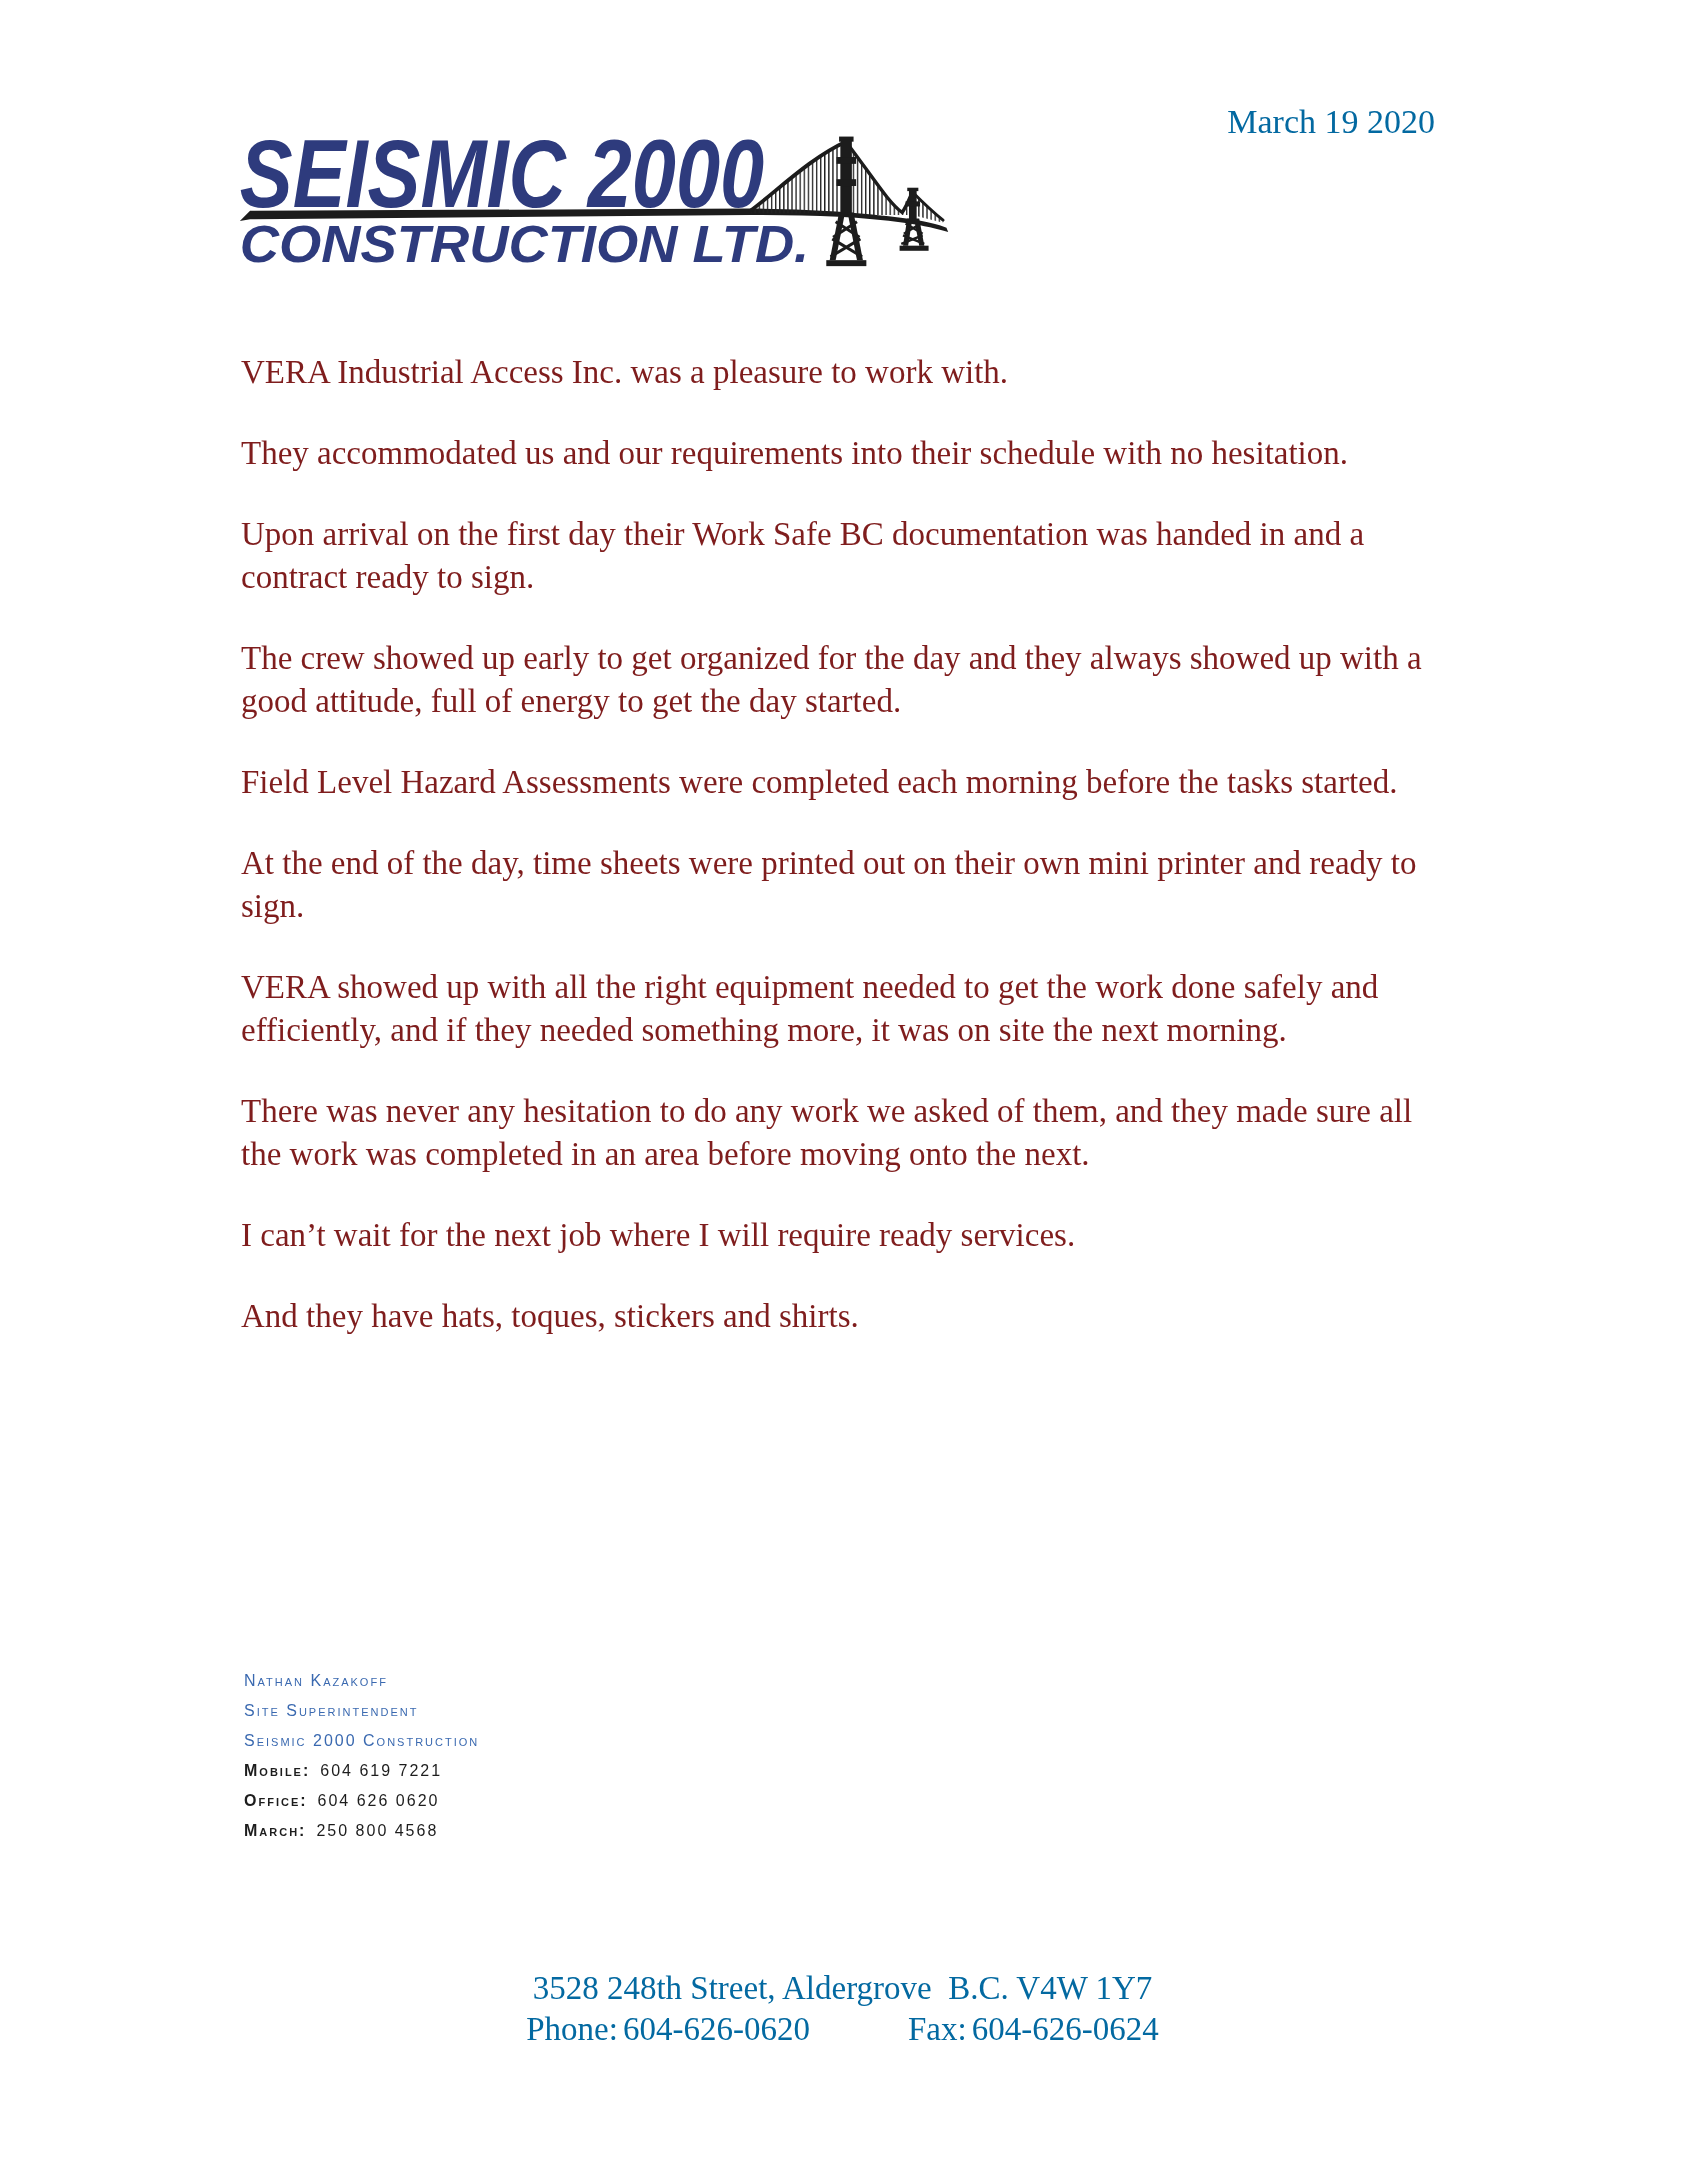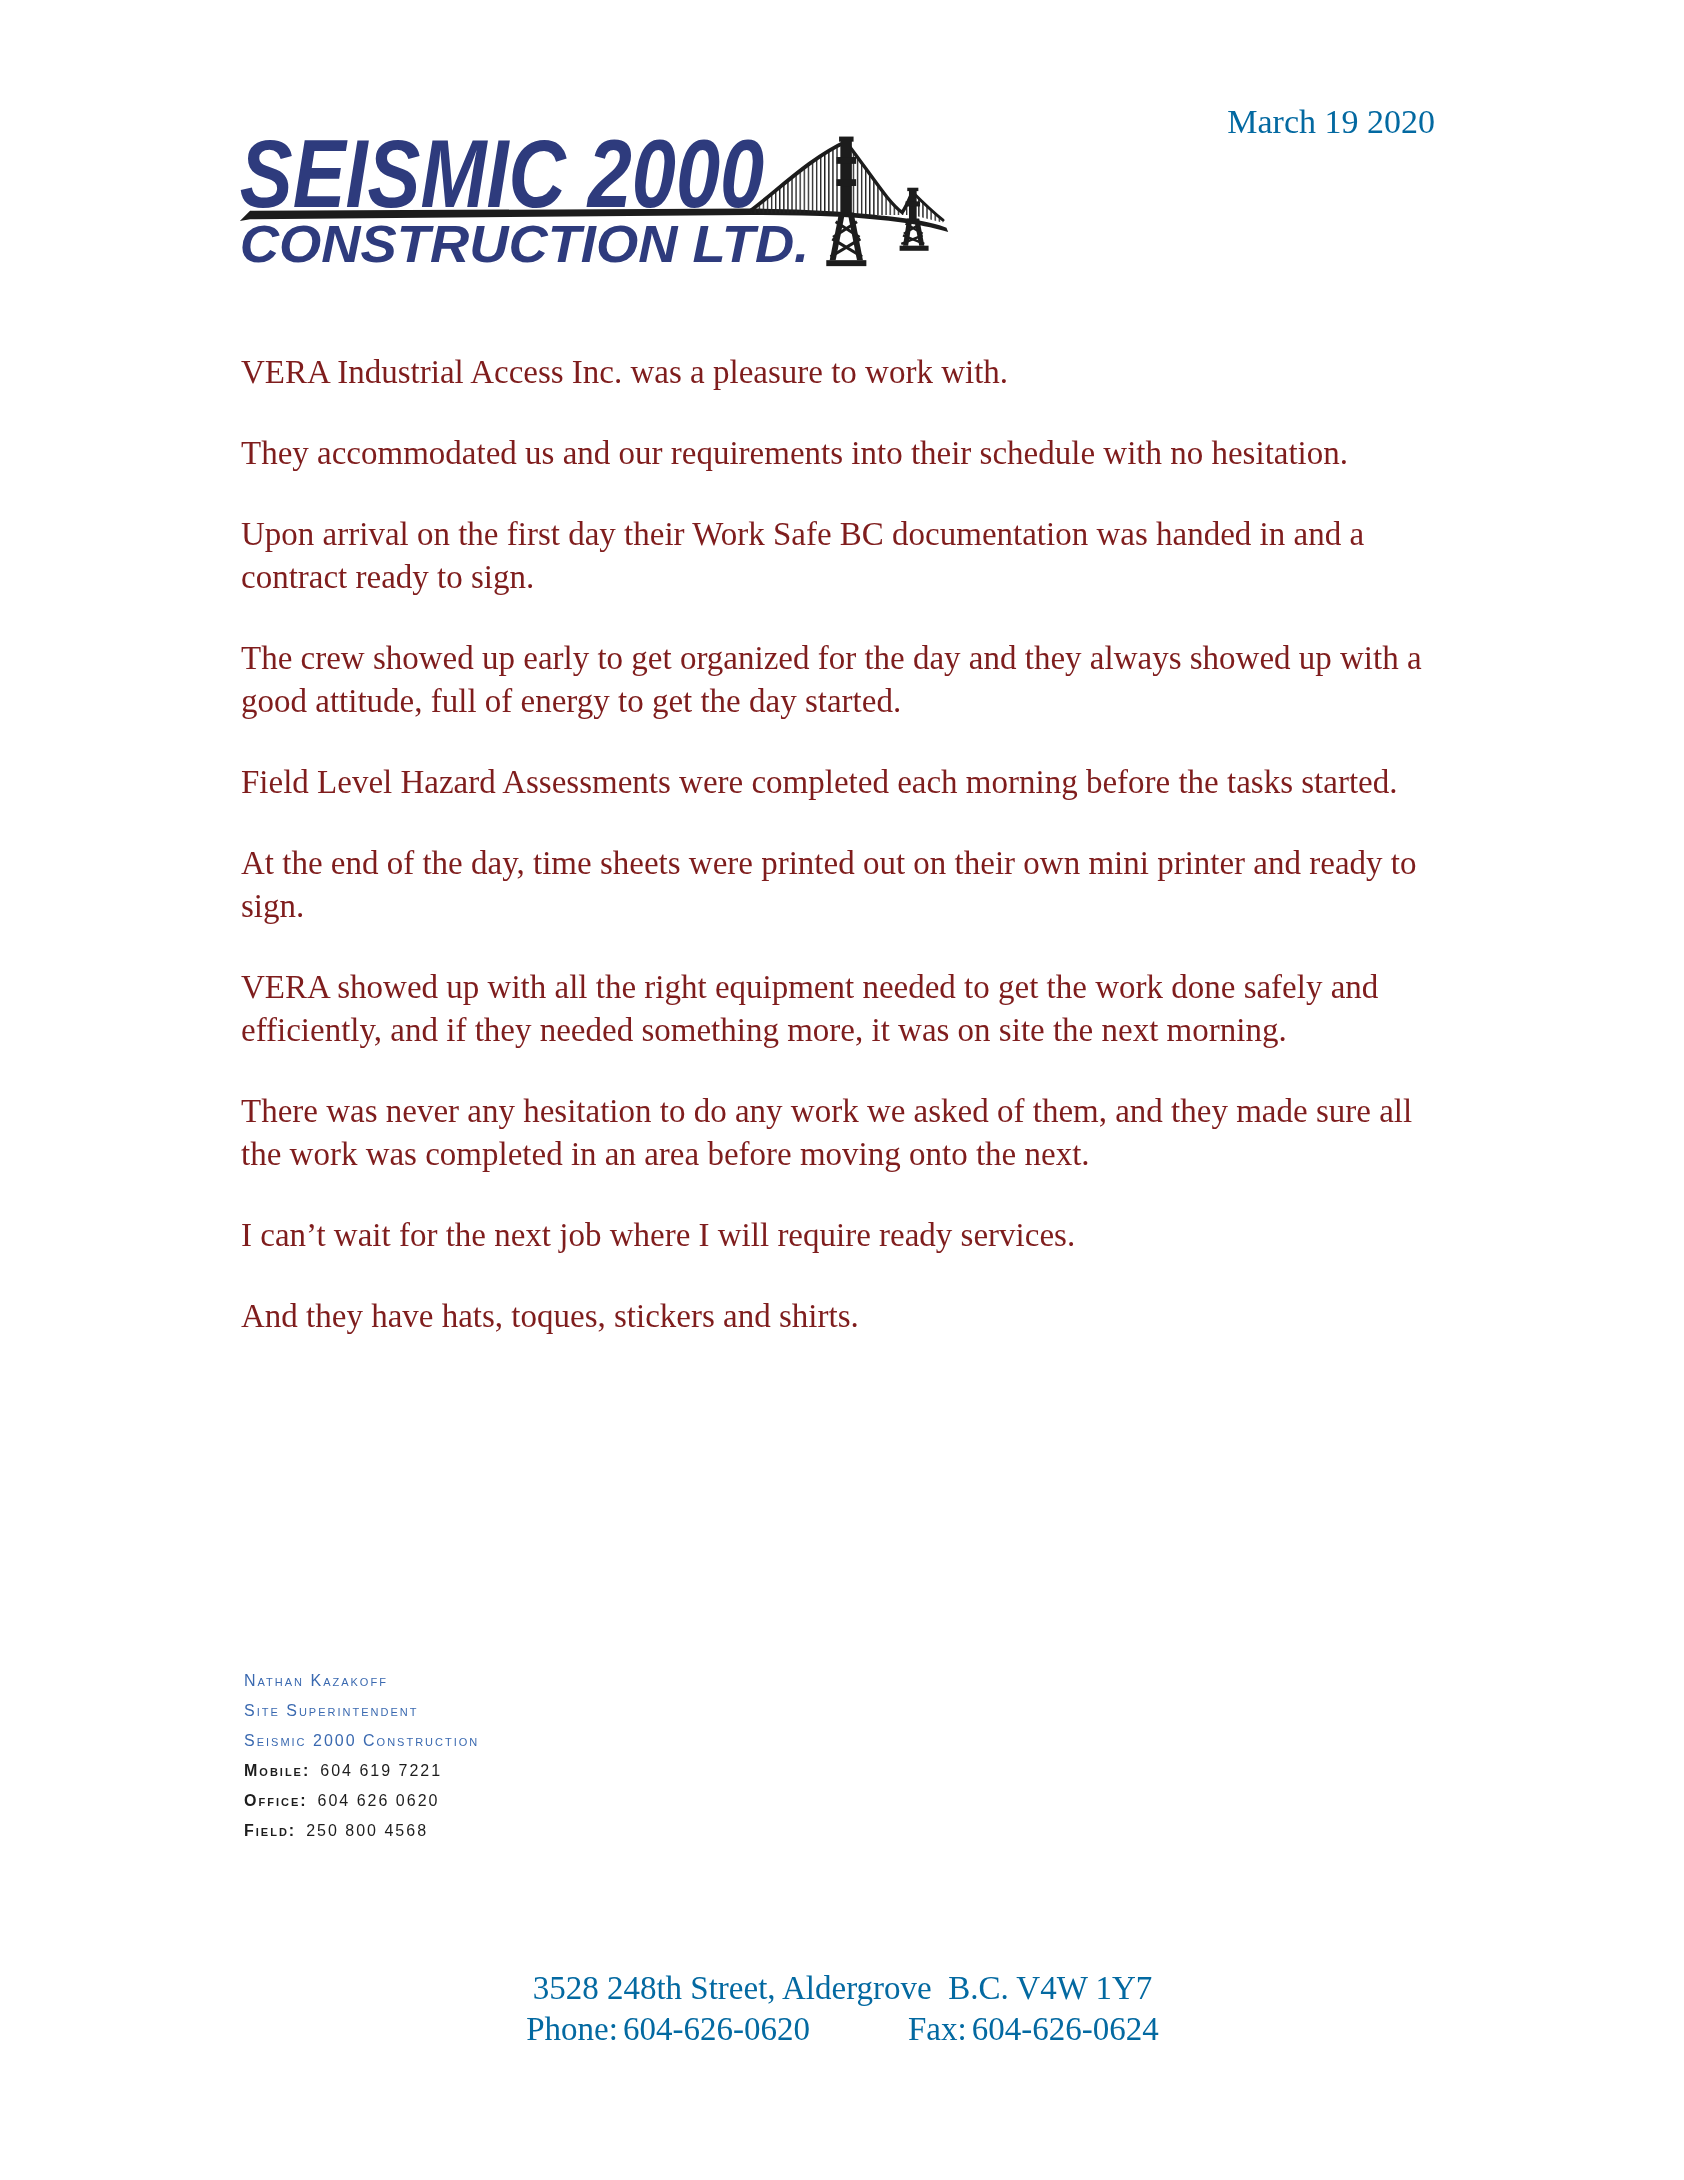--- a/index.html
+++ b/index.html
@@ -164,21 +164,21 @@
     <span class="sig-line sig-blue">Nathan Kazakoff</span>
     <span class="sig-line sig-blue">Site Superintendent</span>
     <span class="sig-line sig-blue">Seismic 2000 Construction</span>
     <span class="sig-line">
       <span class="sig-label">Mobile:</span><span>604 619 7221</span>
     </span>
     <span class="sig-line">
       <span class="sig-label">Office:</span><span>604 626 0620</span>
     </span>
     <span class="sig-line">
-      <span class="sig-label">Field:</span><span>250 800 4568</span>
+      <span class="sig-label">March:</span><span>250 800 4568</span>
     </span>
   </div>
 
   <div class="footer">
     <div class="footer-address">3528 248th Street, Aldergrove  B.C. V4W 1Y7</div>
     <div>
       <span class="lbl">Phone:</span><span>604-626-0620</span><span class="lbl fax-label">Fax:</span><span>604-626-0624</span>
     </div>
   </div>
 

